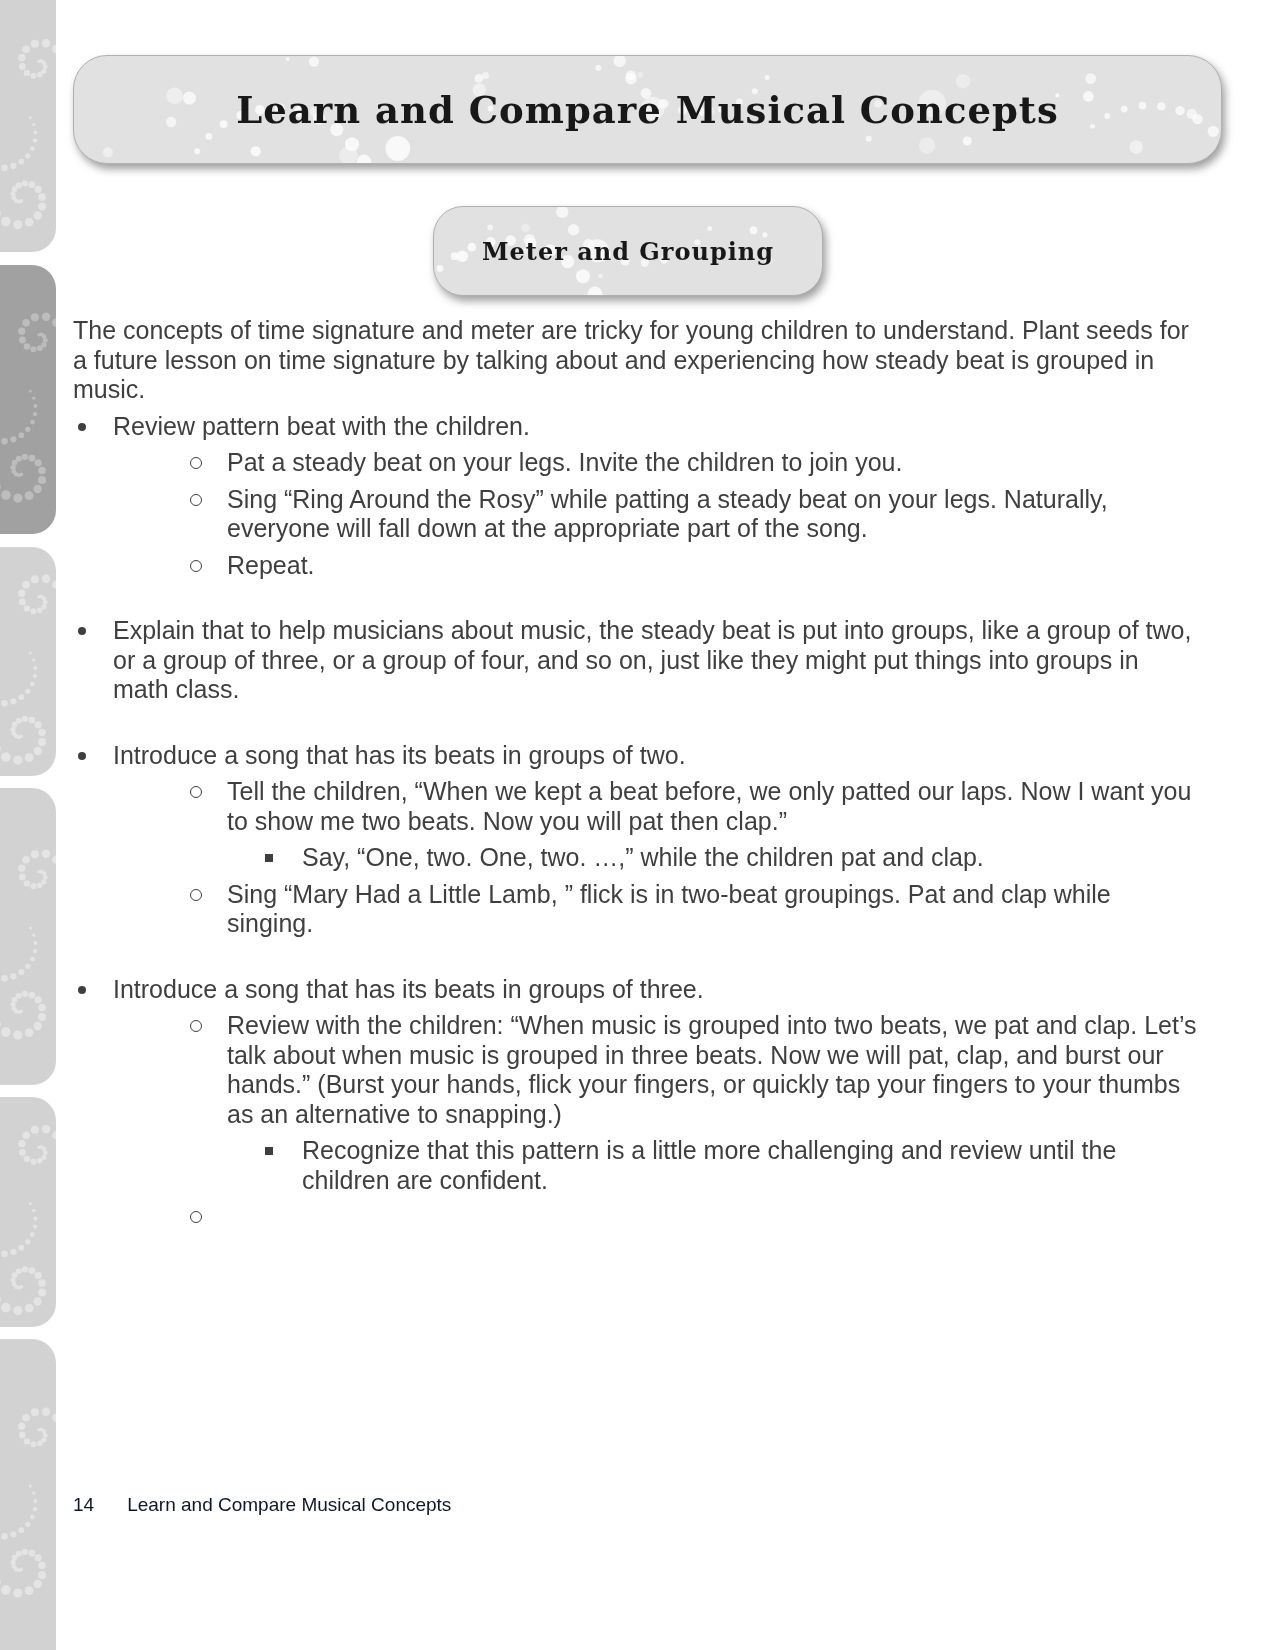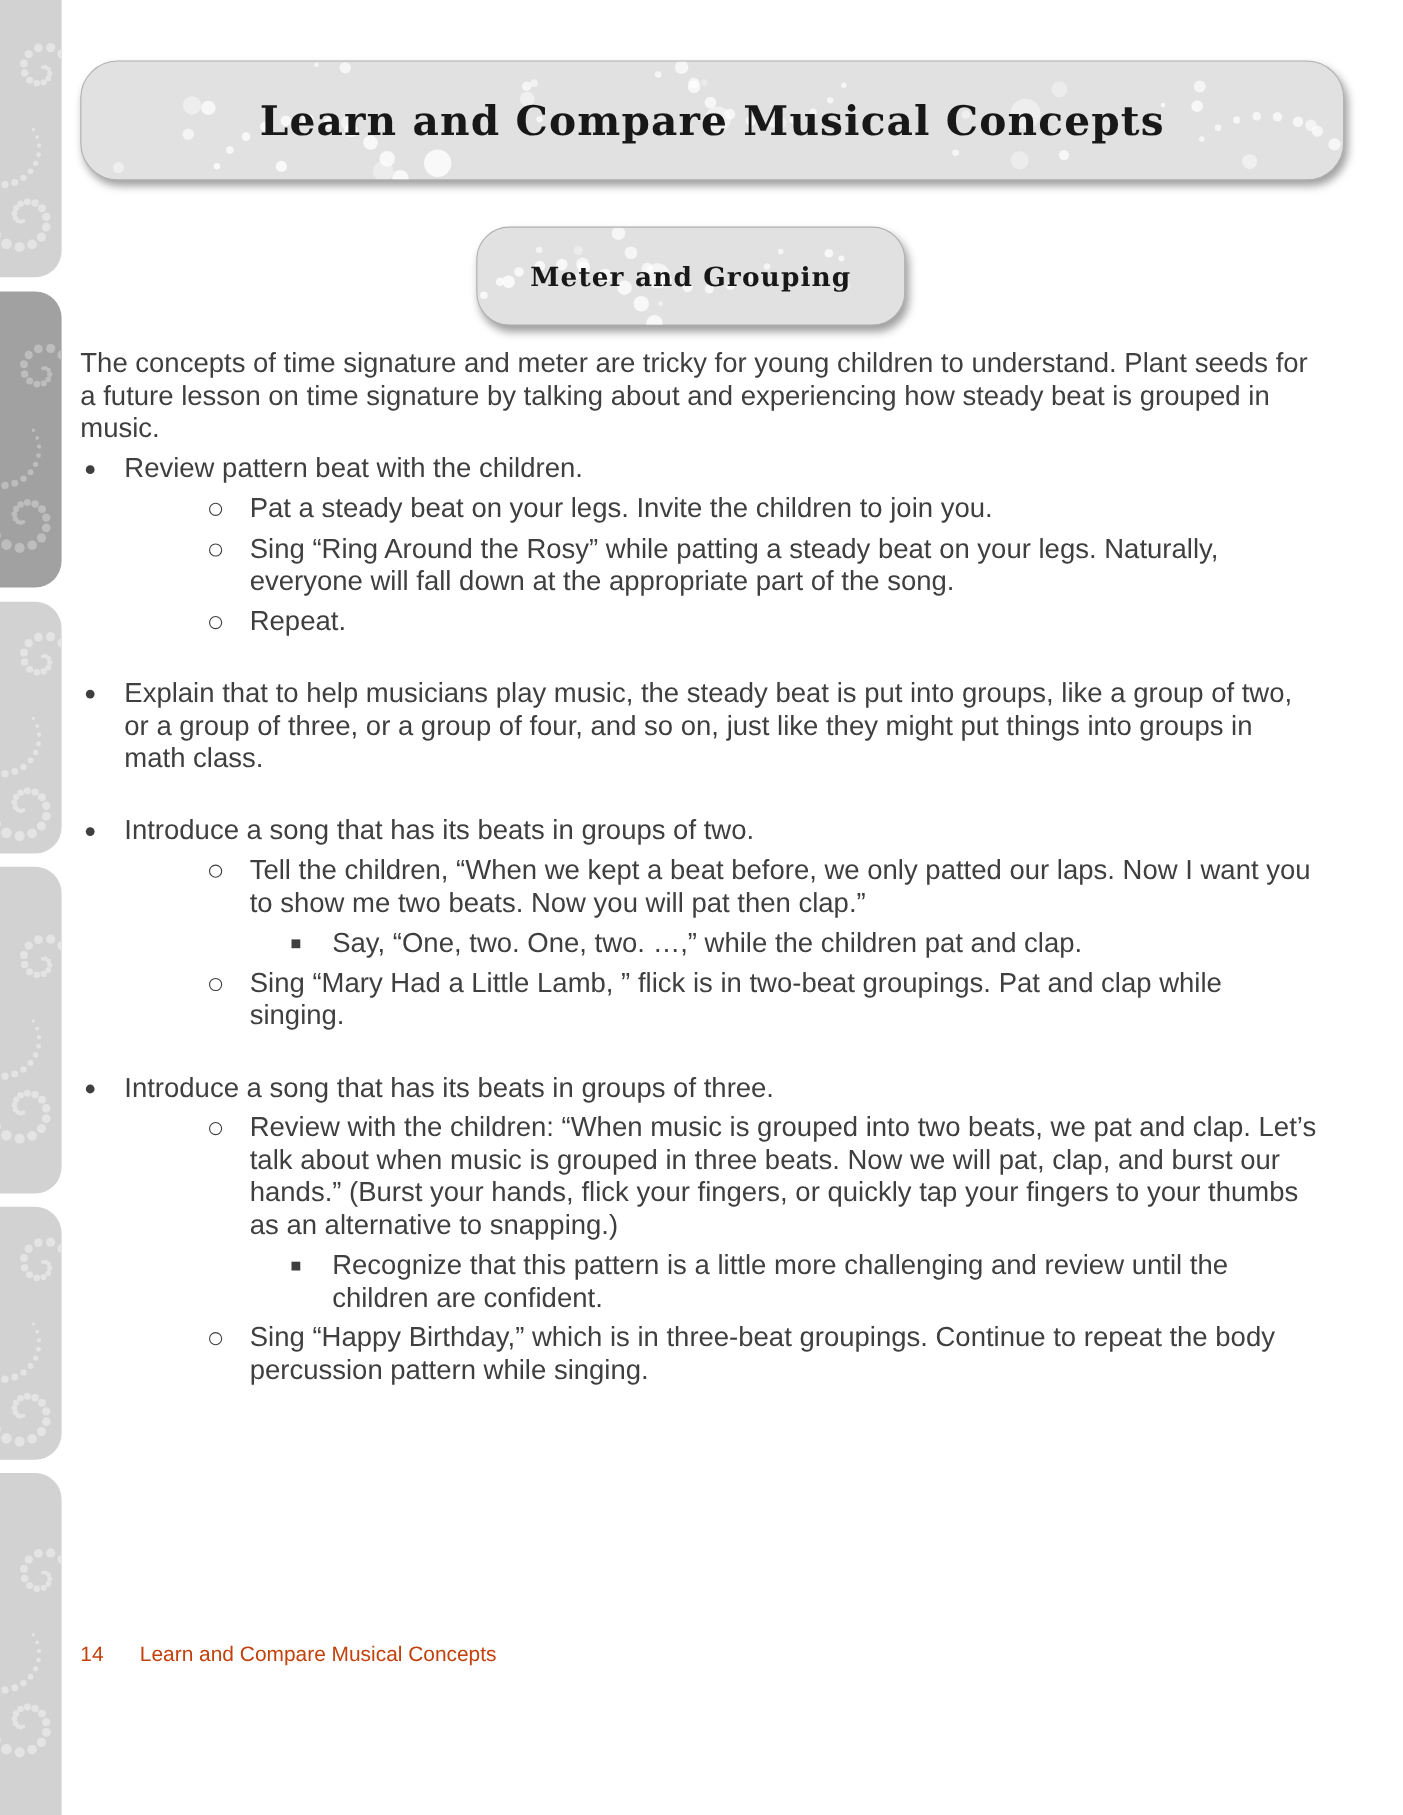--- a/index.html
+++ b/index.html
@@ -49,21 +49,21 @@
   .l2{padding-left:154px;}
   .l3{padding-left:229px;}
   .marker{position:absolute;display:block;}
   .m1{left:5px;top:11px;width:8px;height:8px;border-radius:50%;background:#3f3f3f;}
   .m2{left:117px;top:9px;width:10px;height:10px;border-radius:50%;border:1.6px solid #3f3f3f;background:transparent;}
   .m3{left:192px;top:11px;width:8px;height:8px;background:#3f3f3f;}
 
   
   .footer{
     position:absolute;left:73px;top:1494px;
-    font-size:19px;color:#c2410c;display:flex;align-items:center;
+    font-size:19px;color:#0f172a;display:flex;align-items:center;
   }
   .footer .page-num{margin-right:33px;}
 </style>
 </head>
 <body>
 
 <div class="sidebar-tab tab-first" style="top:0;height:252px">
     <svg width="56" height="252">
       <circle cx="39.08707326343002" cy="61.20388274209832" r="1.8" fill="#e4e4e4"></circle>
       <circle cx="41.587220592646005" cy="61.12044301676518" r="2" fill="#e4e4e4"></circle>
@@ -486,21 +486,21 @@
   <div class="li l2">
     <span class="marker m2"></span>
     <span>Sing “Ring Around the Rosy” while patting a steady beat on your legs. Naturally, everyone will fall down at the appropriate part of the song.</span>
   </div>
   <div class="li l2">
     <span class="marker m2"></span>
     <span>Repeat.</span>
   </div>
   <div class="li l1 big">
     <span class="marker m1"></span>
-    <span>Explain that to help musicians play music, the steady beat is put into groups, like a group of two, or a group of three, or a group of four, and so on, just like they might put things into groups in math class.</span>
+    <span>Explain that to help musicians about music, the steady beat is put into groups, like a group of two, or a group of three, or a group of four, and so on, just like they might put things into groups in math class.</span>
   </div>
   <div class="li l1 big">
     <span class="marker m1"></span>
     <span>Introduce a song that has its beats in groups of two.</span>
   </div>
   <div class="li l2">
     <span class="marker m2"></span>
     <span>Tell the children, “When we kept a beat before, we only patted our laps. Now I want you to show me two beats. Now you will pat then clap.”</span>
   </div>
   <div class="li l3">
@@ -518,20 +518,19 @@
   <div class="li l2">
     <span class="marker m2"></span>
     <span>Review with the children: “When music is grouped into two beats, we pat and clap. Let’s talk about when music is grouped in three beats. Now we will pat, clap, and burst our hands.” (Burst your hands, flick your fingers, or quickly tap your fingers to your thumbs as an alternative to snapping.)</span>
   </div>
   <div class="li l3">
     <span class="marker m3"></span>
     <span>Recognize that this pattern is a little more challenging and review until the children are confident.</span>
   </div>
   <div class="li l2">
     <span class="marker m2"></span>
-    <span>Sing “Happy Birthday,” which is in three-beat groupings. Continue to repeat the body percussion pattern while singing.</span>
   </div>
 </div>
 
 <div class="footer">
   <span class="page-num">14</span>
   <span>Learn and Compare Musical Concepts</span>
 </div>
 
 </body></html>

